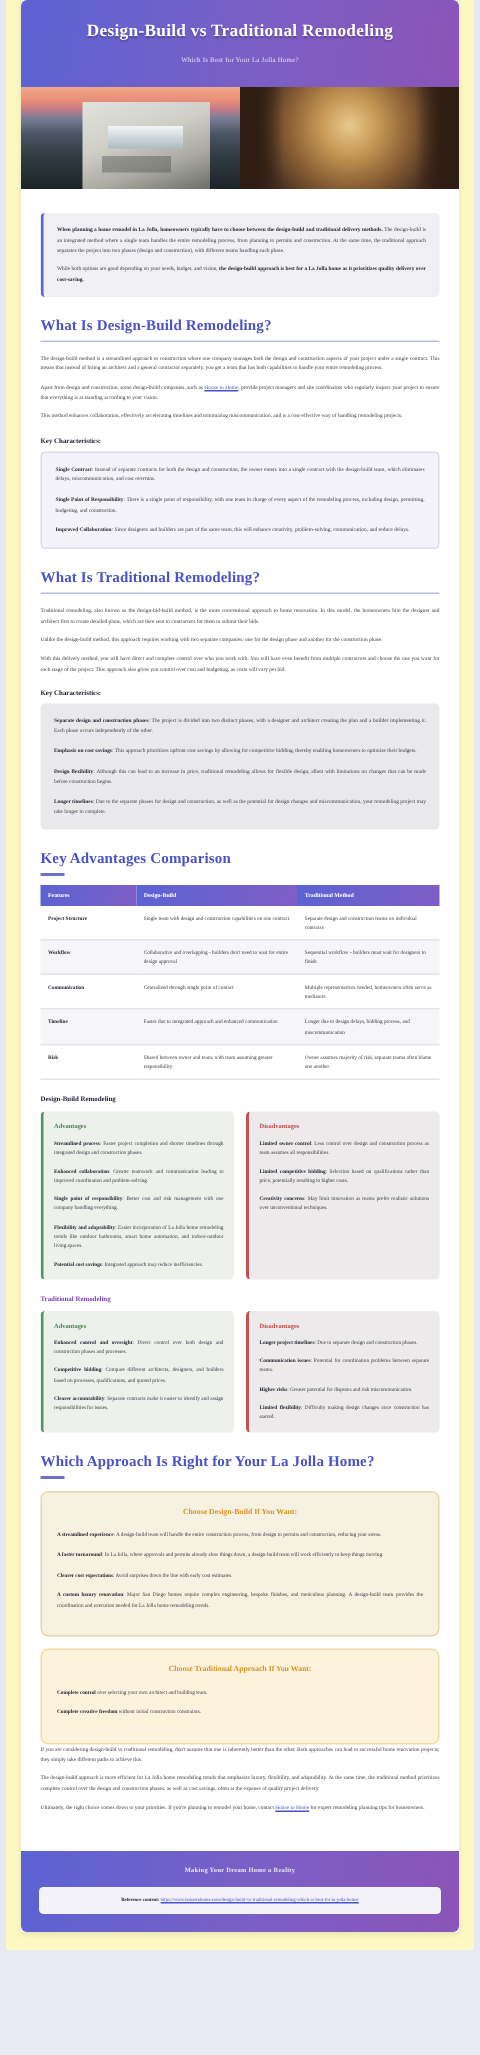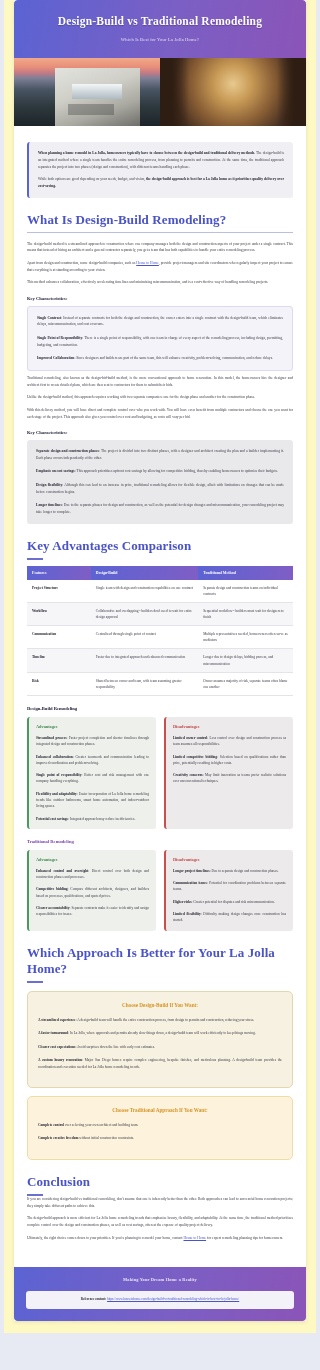--- a/index.html
+++ b/index.html
@@ -84,21 +84,21 @@
     border-radius: 3px;
     padding: 8px 9px;
     margin: 6px 0 14px 0;
   }
   p { font-size: 3.6px; line-height: 1.85; color: #3b3b45; text-align: justify; margin-bottom: 6px; }
   p:last-child { margin-bottom: 0; }
   b, strong { font-weight: bold; color: #1f1f2b; }
   a { color: #4a53c8; text-decoration: underline; }
 
   h2 {
-    font-size: 13px;
+    font-size: 10px;
     color: #4a53c8;
     font-weight: bold;
     margin: 14px 0 0 0;
     padding-bottom: 4px;
     letter-spacing: .1px;
   }
   h2.ruled { border-bottom: 1px solid #b9bfe2; margin-bottom: 8px; }
   h2.short-rule { border: 0; margin-bottom: 0; position: relative; padding-bottom: 6px; }
   h2.short-rule::after {
     content:""; position:absolute; left:0; bottom:0; width: 16px; height: 2px; background: #6b6fd0;
@@ -235,20 +235,21 @@
       <p><span>Apart from design and construction, some design-build companies, such as </span><a href="#">House to Home</a><span>, provide project managers and site coordinators who regularly inspect your project to ensure that everything is at standing according to your vision.</span></p>
       <p>This method enhances collaboration, effectively accelerating timelines and minimizing miscommunication, and is a cost-effective way of handling remodeling projects.</p>
 
       <h3>Key Characteristics:</h3>
       <div class="keybox">
         <p><b>Single Contract</b><span>: Instead of separate contracts for both the design and construction, the owner enters into a single contract with the design-build team, which eliminates delays, miscommunication, and cost overruns.</span></p>
         <p><b>Single Point of Responsibility</b><span>: There is a single point of responsibility, with one team in charge of every aspect of the remodeling process, including design, permitting, budgeting, and construction.</span></p>
         <p><b>Improved Collaboration</b><span>: Since designers and builders are part of the same team, this will enhance creativity, problem-solving, communication, and reduce delays.</span></p>
       </div>
 
+      <h2 class="ruled">What Is Traditional Remodeling?</h2>
       <p>Traditional remodeling, also known as the design-bid-build method, is the more conventional approach to home renovation. In this model, the homeowners hire the designer and architect first to create detailed plans, which are then sent to contractors for them to submit their bids.</p>
       <p>Unlike the design-build method, this approach requires working with two separate companies: one for the design phase and another for the construction phase.</p>
       <p>With this delivery method, you will have direct and complete control over who you work with. You will have even benefit from multiple contractors and choose the one you want for each stage of the project. This approach also gives you control over cost and budgeting, as costs will vary per bid.</p>
 
       <h3>Key Characteristics:</h3>
       <div class="greybox">
         <p><b>Separate design and construction phases</b><span>: The project is divided into two distinct phases, with a designer and architect creating the plan and a builder implementing it. Each phase occurs independently of the other.</span></p>
         <p><b>Emphasis on cost savings</b><span>: This approach prioritizes upfront cost savings by allowing for competitive bidding, thereby enabling homeowners to optimize their budgets.</span></p>
         <p><b>Design flexibility</b><span>: Although this can lead to an increase in price, traditional remodeling allows for flexible design, albeit with limitations on changes that can be made before construction begins.</span></p>
         <p><b>Longer timelines</b><span>: Due to the separate phases for design and construction, as well as the potential for design changes and miscommunication, your remodeling project may take longer to complete.</span></p>
@@ -329,37 +330,36 @@
           <div class="dis-box">
             <div class="dis-title">Disadvantages</div>
             <p><b>Longer project timelines</b><span>: Due to separate design and construction phases.</span></p>
             <p><b>Communication issues</b><span>: Potential for coordination problems between separate teams.</span></p>
             <p><b>Higher risks</b><span>: Greater potential for disputes and risk miscommunication.</span></p>
             <p><b>Limited flexibility</b><span>: Difficulty making design changes once construction has started.</span></p>
           </div>
         </div>
       </div>
 
-      <h2 class="short-rule">Which Approach Is Better for Your La Jolla Home?</h2>
+      <h2 class="short-rule">Which Approach Is Right for Your La Jolla Home?</h2>
 
       <div class="choose">
         <div class="choose-title">Choose Design-Build If You Want:</div>
         <p><b>A streamlined experience</b><span>: A design-build team will handle the entire construction process, from design to permits and construction, reducing your stress.</span></p>
         <p><b>A faster turnaround</b><span>: In La Jolla, where approvals and permits already slow things down, a design-build team will work efficiently to keep things moving.</span></p>
         <p><b>Clearer cost expectations</b><span>: Avoid surprises down the line with early cost estimates.</span></p>
         <p><b>A custom luxury renovation</b><span>: Major San Diego homes require complex engineering, bespoke finishes, and meticulous planning. A design-build team provides the coordination and execution needed for La Jolla home remodeling trends.</span></p>
       </div>
 
       <div class="choose alt">
         <div class="choose-title">Choose Traditional Approach If You Want:</div>
         <p><b>Complete control</b><span> over selecting your own architect and building team.</span></p>
         <p><b>Complete creative freedom</b><span> without initial construction constraints.</span></p>
       </div>
 
-      <h2 class="short-rule">Conclusion</h2>
       <p>If you are considering design-build vs traditional remodeling, don't assume that one is inherently better than the other. Both approaches can lead to successful home renovation projects; they simply take different paths to achieve this.</p>
       <p>The design-build approach is more efficient for La Jolla home remodeling trends that emphasize luxury, flexibility, and adaptability. At the same time, the traditional method prioritizes complete control over the design and construction phases, as well as cost savings, often at the expense of quality project delivery.</p>
       <p><span>Ultimately, the right choice comes down to your priorities. If you're planning to remodel your home, contact </span><a href="#">House to Home</a><span> for expert remodeling planning tips for homeowners.</span></p>
 
     </div>
 
     <div class="footer">
       <div class="footer-title">Making Your Dream Home a Reality</div>
       <div class="ref">
         <b>Reference content:</b>

